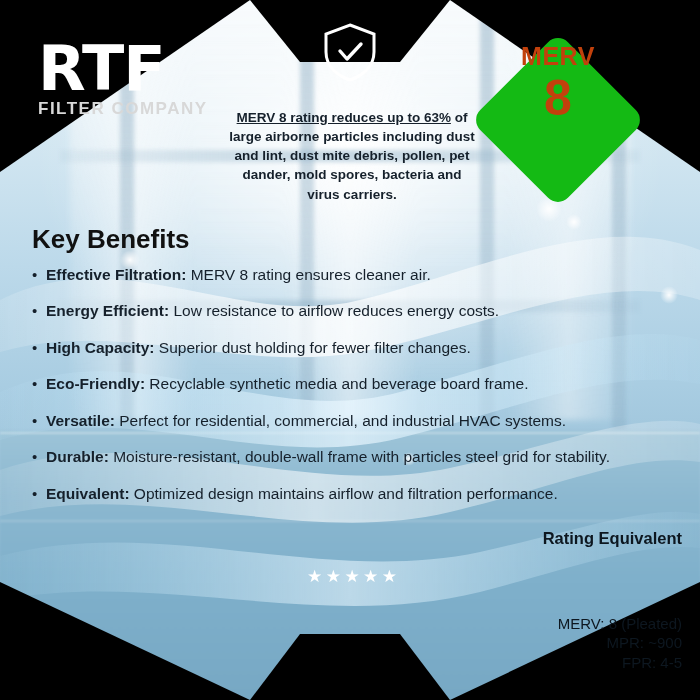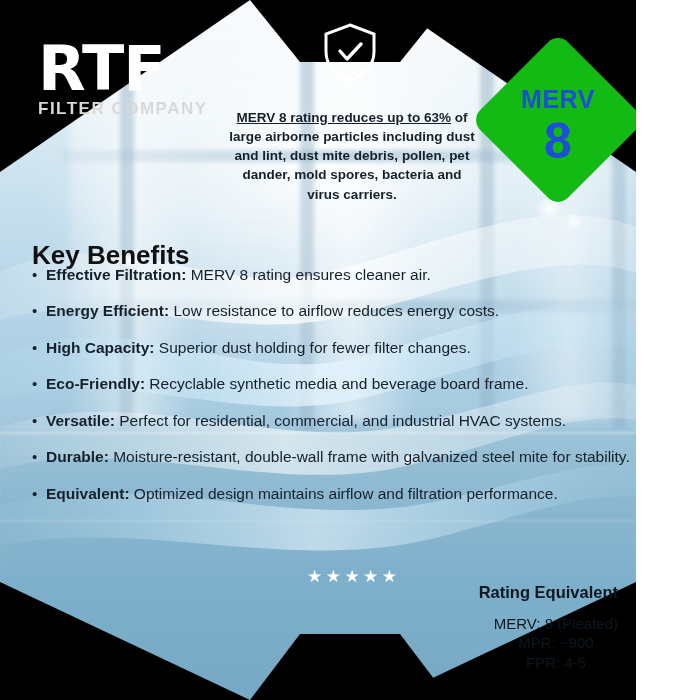--- a/index.html
+++ b/index.html
@@ -7,21 +7,21 @@
     padding: 0;
   }
   body {
     width: 700px;
     height: 700px;
     font-family: "Liberation Sans", sans-serif;
     overflow: hidden;
   }
   .canvas {
     position: relative;
-    width: 636px;
+    width: 700px;
     height: 700px;
     overflow: hidden;
     background: #cfe3ef;
   }
 
   
   .bg {
     position: absolute;
     inset: 0;
     background:
@@ -201,42 +201,42 @@
     background: #14ba14;
     transform: rotate(45deg);
     border-radius: 14px;
   }
   .merv-text {
     position: absolute;
     inset: 0;
     display: flex;
     flex-direction: column;
     align-items: center;
-    justify-content: center;
-    color: #1d4ed8;
+    justify-content: flex-start;
+    color: #c2410c;
     font-family: "Liberation Sans", sans-serif;
   }
   .merv-label {
     font-size: 25px;
     font-weight: 700;
     letter-spacing: 0.5px;
     margin-top: 10px;
   }
   .merv-value {
     font-size: 50px;
     font-weight: 700;
     line-height: 1;
     margin-top: 2px;
   }
 
   
   .kb-title {
     position: absolute;
     left: 32px;
-    top: 240px;
+    top: 224px;
     font-size: 26px;
     font-weight: 700;
     color: #111;
     font-family: "Liberation Sans", sans-serif;
   }
   .kb-list {
     position: absolute;
     left: 32px;
     top: 264px;
     width: 620px;
@@ -283,31 +283,32 @@
     right: 18px;
     bottom: 28px;
     text-align: left;
     color: #0d1720;
     width: 220px;
   }
   .rating-title {
     font-size: 16.5px;
     font-weight: 700;
     text-align: right;
-    margin-bottom: 12px;
+    margin-bottom: 18px;
   }
   .rating-line {
     font-size: 15px;
     font-weight: 400;
     line-height: 1.3;
     text-align: right;
   }
   .rating-inner {
     float: right;
-    text-align: center;
+    text-align: right;
+    margin-top: 48px;
   }
 </style>
 </head>
 <body>
 
 <div class="canvas">
 
   <div class="bg"></div>
   <div class="bg-window"></div>
   <div class="bg-frame-v" style="left:120px;"></div>
@@ -410,21 +411,21 @@
     <div class="kb-item">
       <div class="kb-bullet">•</div>
       <div class="kb-text">
         <b>Versatile:</b><span> Perfect for residential, commercial, and industrial HVAC systems.</span>
       </div>
     </div>
 
     <div class="kb-item">
       <div class="kb-bullet">•</div>
       <div class="kb-text">
-        <b>Durable:</b><span> Moisture-resistant, double-wall frame with galvanized steel mite for stability.</span>
+        <b>Durable:</b><span> Moisture-resistant, double-wall frame with particles steel grid for stability.</span>
       </div>
     </div>
 
     <div class="kb-item">
       <div class="kb-bullet">•</div>
       <div class="kb-text">
         <b>Equivalent:</b><span> Optimized design maintains airflow and filtration performance.</span>
       </div>
     </div>
 

